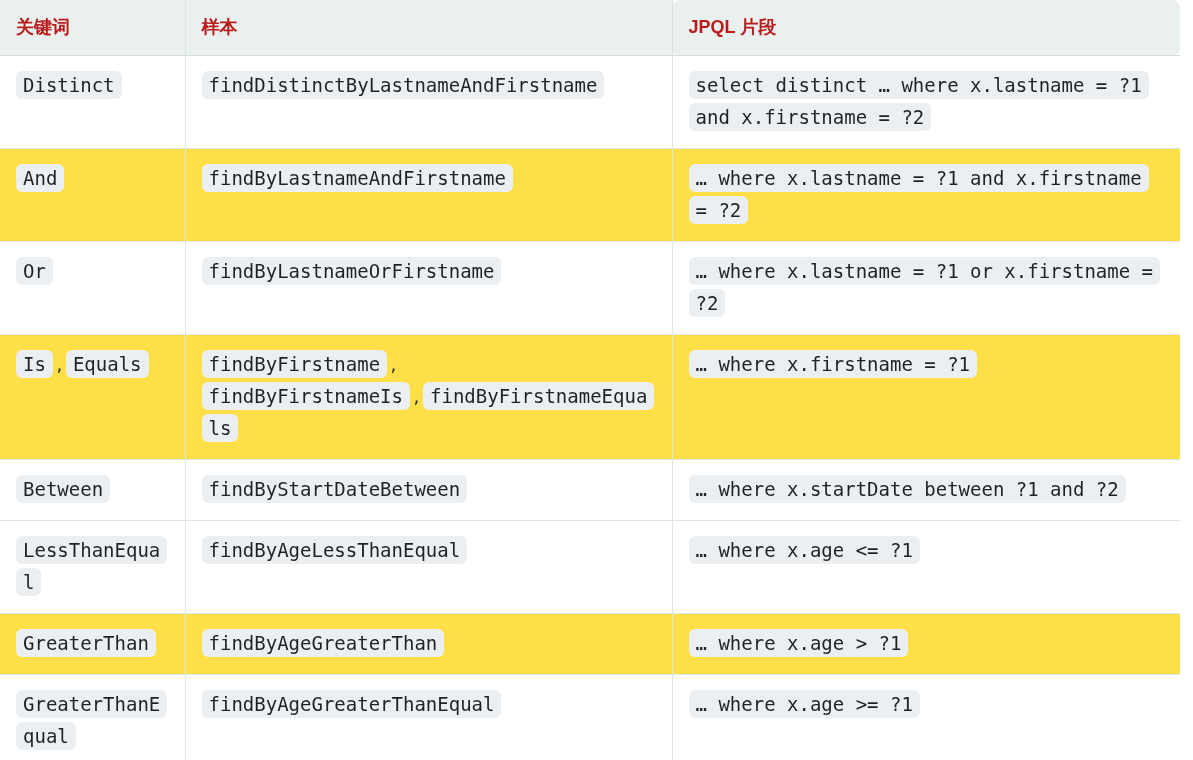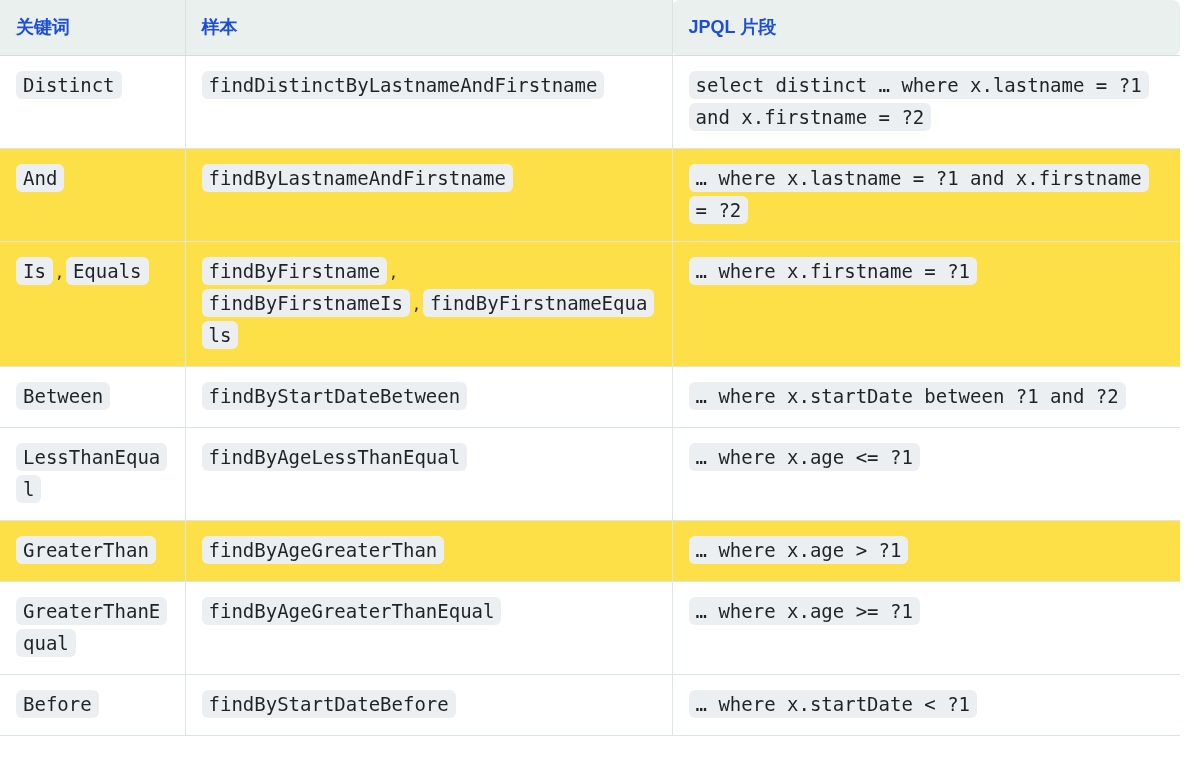--- a/index.html
+++ b/index.html
@@ -29,21 +29,21 @@
   table.kw-table col.col-keyword  { width: 185px; }
   table.kw-table col.col-sample   { width: 487px; }
   table.kw-table col.col-jpql     { width: 508px; }
 
   table.kw-table thead th {
     background: #eaf0ee;
     text-align: left;
     font-weight: bold;
     font-size: 18px;
     line-height: 24px;
-    color: #1d4ed8;
+    color: #b91c1c;
     padding: 15px 16px 16px 16px;
     border-right: 1px solid #d8e2e0;
     border-bottom: 1px solid #d4dedd;
     vertical-align: top;
     white-space: nowrap;
   }
   table.kw-table thead th:last-child { border-right: none; border-radius: 8px; }
 
   table.kw-table tbody td {
     vertical-align: top;
@@ -120,20 +120,31 @@
           <div class="cellbox"><code class="c">And</code></div>
         </td>
         <td>
           <div class="cellbox"><code class="c">findByLastnameAndFirstname</code></div>
         </td>
         <td>
           <div class="cellbox"><code class="c">… where x.lastname = ?1 and x.firstname = ?2</code></div>
         </td>
       </tr>
 
+      <tr class="row-plain">
+        <td class="kw-cell">
+          <div class="cellbox"><code class="c">Or</code></div>
+        </td>
+        <td>
+          <div class="cellbox"><code class="c">findByLastnameOrFirstname</code></div>
+        </td>
+        <td>
+          <div class="cellbox"><code class="c">… where x.lastname = ?1 or x.firstname = ?2</code></div>
+        </td>
+      </tr>
 
       <tr class="row-tinted tall">
         <td class="kw-cell">
           <div class="cellbox"><code class="c">Is</code><span class="sep">,</span><code class="c">Equals</code></div>
         </td>
         <td>
           <div class="cellbox"><code class="c">findByFirstname</code><span class="sep">,</span><span class="linebreak"></span><code class="c">findByFirstnameIs</code><span class="sep">,</span><code class="c">findByFirstnameEquals</code></div>
         </td>
         <td>
           <div class="cellbox"><code class="c">… where x.firstname = ?1</code></div>

